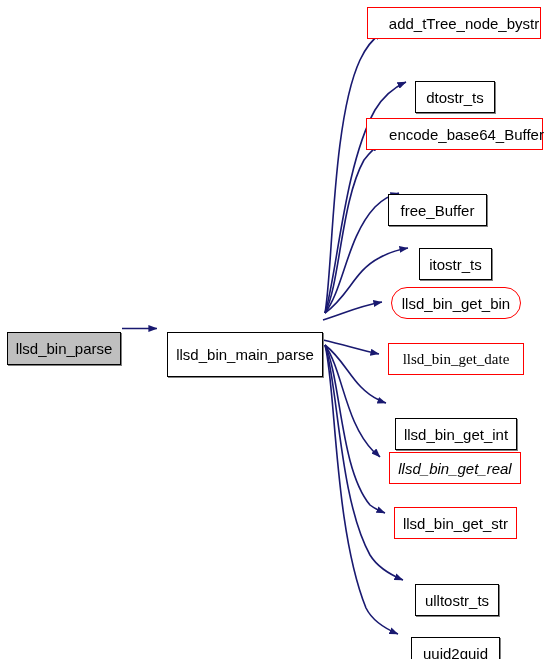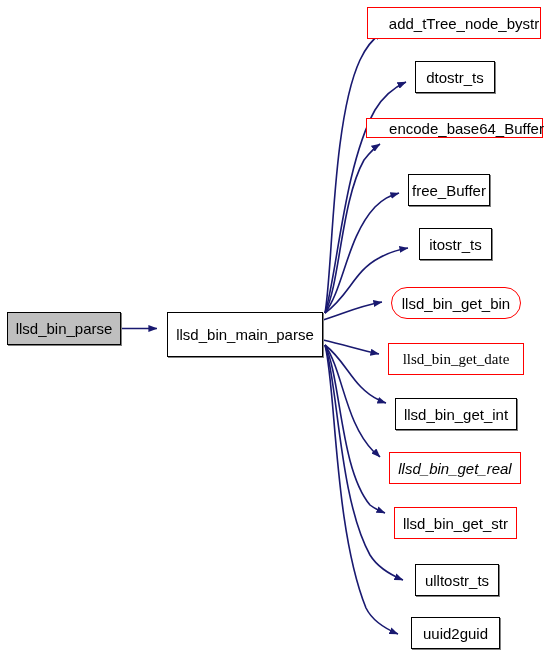--- a/index.html
+++ b/index.html
@@ -38,20 +38,21 @@
     z-index: 5;
   }
   .node.red {
     border-color: #ff0000;
   }
   .node.gray {
     background: #bfbfbf;
   }
   .node.shadow {
     box-shadow: 1px 1px 0 0 #808080;
+    margin-top: 20px;
   }
   .node-label {
     pointer-events: none;
   }
 </style>
 </head>
 <body>
 
 <div id="graph-root">
 
@@ -87,25 +88,25 @@
   </div>
 
   <div class="node red" style="left:367px; top:7px; width:174px; height:32px;padding-left:20px;">
     <span class="node-label">add_tTree_node_bystr</span>
   </div>
 
   <div class="node shadow" style="left:415px; top:61px; width:80px; height:32px;">
     <span class="node-label">dtostr_ts</span>
   </div>
 
-  <div class="node red" style="left:366px; top:118px; width:177px; height:20px;padding-left:24px;">
+  <div class="node red" style="left:366px; top:118px; width:177px; height:32px;padding-left:24px;">
     <span class="node-label">encode_base64_Buffer</span>
   </div>
 
-  <div class="node shadow" style="left:408px; top:174px; width:82px; height:32px;">
+  <div class="node shadow" style="left:388px; top:174px; width:99px; height:32px;">
     <span class="node-label">free_Buffer</span>
   </div>
 
   <div class="node shadow" style="left:419px; top:228px; width:73px; height:32px;">
     <span class="node-label">itostr_ts</span>
   </div>
 
   <div class="node red" style="left:391px; top:287px; width:130px; height:32px;border-radius:16px;">
     <span class="node-label">llsd_bin_get_bin</span>
   </div>

